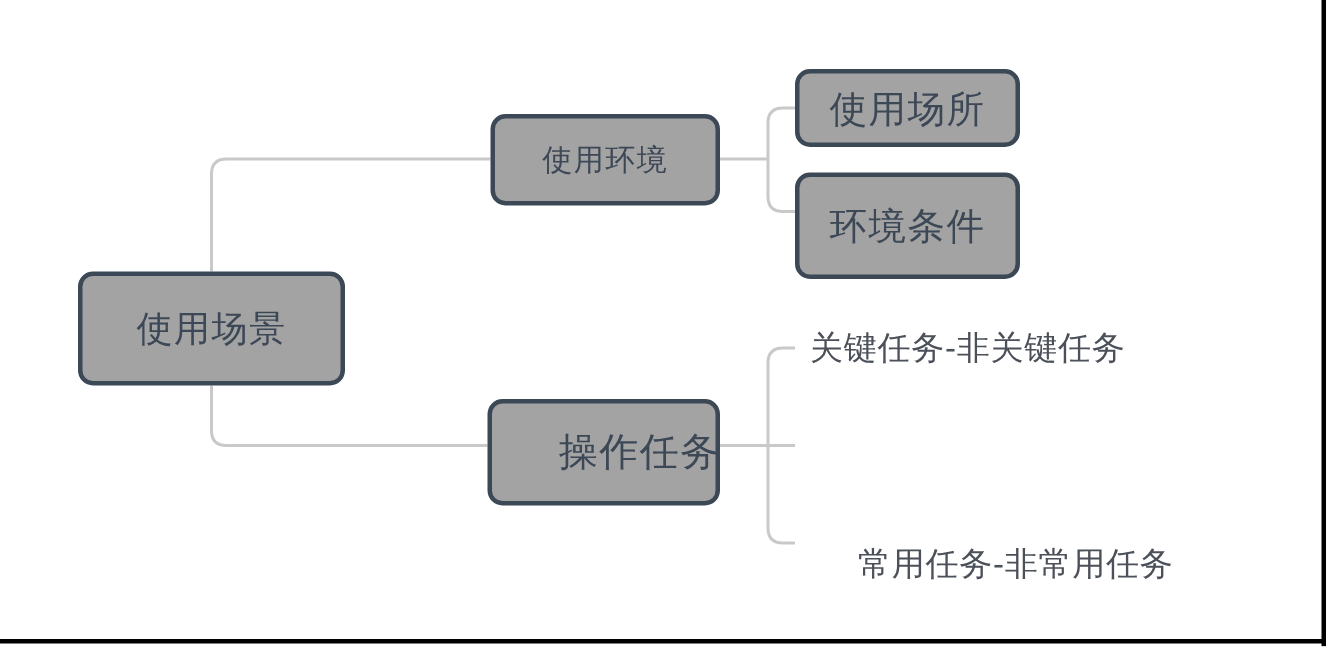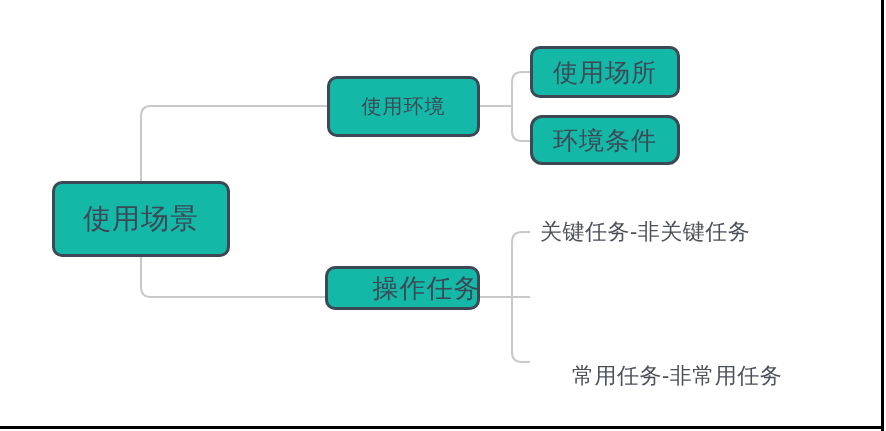--- a/index.html
+++ b/index.html
@@ -32,30 +32,30 @@
     stroke: var(--connector);
     stroke-width: 2;
   }
   .node {
     position: absolute;
     display: flex;
     align-items: center;
     justify-content: center;
     border: 3px solid var(--node-border);
     border-radius: 10px;
-    background: #14b8a6;
+    background: #a3a3a3;
     color: var(--node-text);
     letter-spacing: 1px;
     white-space: nowrap;
   }
-  .node-root   { left: 52px;  top: 181px; width: 178px; height: 76px; font-size: 28px; }
+  .node-root   { left: 52px;  top: 181px; width: 178px; height: 76px; font-size: 24px; }
   .node-branch-env   { left: 327px; top: 76px;  width: 153px; height: 61px; font-size: 20px; }
-  .node-branch-task  { left: 325px; top: 266px; width: 155px; height: 44px; font-size: 26px; padding-left: 48px; }
+  .node-branch-task  { left: 325px; top: 266px; width: 155px; height: 71px; font-size: 26px; padding-left: 48px; }
   .node-child-place  { left: 530px; top: 46px;  width: 150px; height: 52px; font-size: 25px; }
-  .node-child-cond   { left: 530px; top: 115px; width: 150px; height: 50px; font-size: 25px; border-radius: 12px; }
+  .node-child-cond   { left: 530px; top: 115px; width: 150px; height: 71px; font-size: 25px; }
   .leaf {
     position: absolute;
     left: 540px;
     height: 34px;
     line-height: 34px;
     font-size: 22px;
     color: var(--leaf-text);
     letter-spacing: 0.5px;
     white-space: nowrap;
   }

